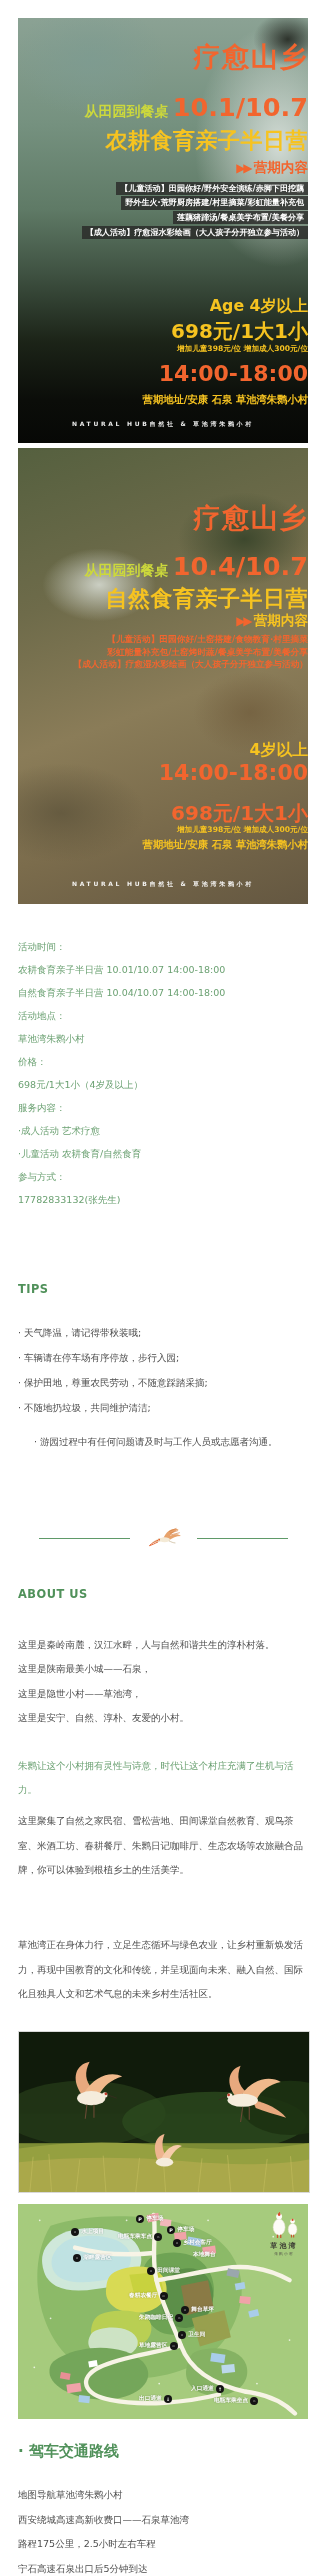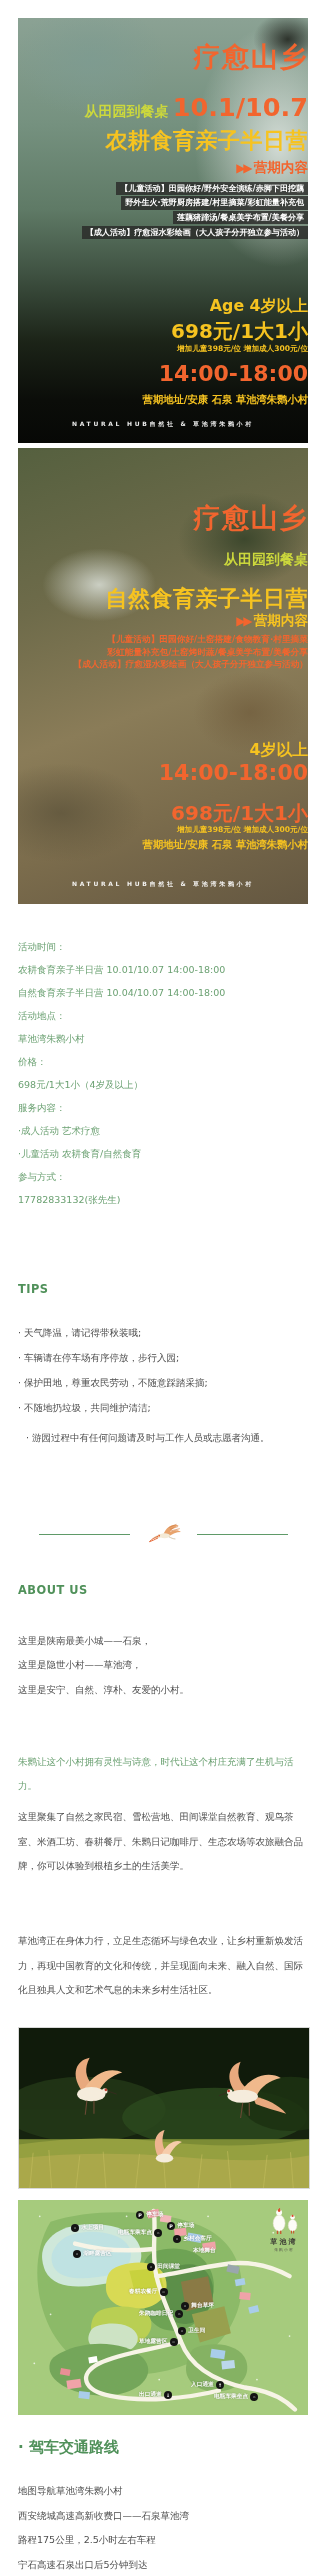--- a/index.html
+++ b/index.html
@@ -42,21 +42,21 @@
   .price-line{font-size:20px;font-weight:bold;}
   .note-line{font-size:7.6px;font-weight:bold;}
   .time-line{font-size:22px;font-weight:bold;}
   .addr-line{font-size:10.3px;font-weight:bold;}
   .poster-footer{position:absolute;left:0;right:0;text-align:center;color:rgba(255,255,255,.92);
     font-size:6px;letter-spacing:2.7px;font-weight:bold;}
   .content{padding:0 18px;}
   .g-line{color:#6ba172;font-size:9.5px;line-height:12px;margin:0 0 11px 0;font-weight:500;}
   .section-head{color:#50915a;font-size:11.4px;font-weight:bold;letter-spacing:0.5px;}
   .tip-line{color:#4e4e4e;font-size:9.5px;line-height:13px;margin:0 0 12px 0;}
-  .tip-wrap{line-height:23px;margin:8px;}
+  .tip-wrap{line-height:23px;margin:16px;}
   .divider{display:flex;align-items:center;justify-content:center;gap:14px;height:24px;margin-top:73px;}
   .divider .rule{flex:0 0 91px;height:1.1px;background:#5f9a68;}
   .para{color:#4e4e4e;font-size:9.5px;line-height:24.4px;margin:0;}
   .para-green{color:#6ba172;}
   .photo-frame{position:relative;width:290px;height:160px;margin:0 auto;overflow:hidden;border:0.5px solid #d8d8d8;}
   .map-frame{position:relative;width:322px;height:215px;margin:11px auto 0;overflow:hidden;}
   .map-label{position:absolute;display:flex;align-items:center;gap:2.2px;color:#ffffff;
     font-size:5.7px;font-weight:bold;text-shadow:0 0 1.6px rgba(0,0,0,.35);white-space:nowrap;}
   .m-ic{display:inline-flex;align-items:center;justify-content:center;width:8.1px;height:8.1px;
     border-radius:50%;background:#141414;color:#ffffff;font-size:4.9px;font-weight:bold;flex:0 0 8.1px;}
@@ -98,20 +98,21 @@
   <div class="p-abs note-line t-yellow" style="top:326px">增加儿童398元/位 增加成人300元/位</div>
   <div class="p-abs time-line t-orange" style="top:343px">14:00-18:00</div>
   <div class="p-abs addr-line t-yellow" style="top:375px">营期地址/安康 石泉 草池湾朱鹮小村</div>
   <div class="poster-footer" style="top:402px">NATURAL HUB自然社 &amp; 草池湾朱鹮小村</div>
 </div>
 
 <div class="poster" id="poster-nature">
   <div class="p-abs poster-title t-orange" style="top:52px">疗愈山乡</div>
   <div class="p-abs sub-row" style="top:103px">
     <span class="farm-label t-yg">从田园到餐桌</span>
+    <span class="dates t-orange">10.4/10.7</span>
   </div>
   <div class="p-abs camp-name t-yellow" style="top:136px">自然食育亲子半日营</div>
   <div class="p-abs marker-row" style="top:164px">
     <span class="ff-icon">▶▶</span><span class="t-yellow">营期内容</span>
   </div>
   <div class="p-abs" style="top:185px">
     <span class="act-line-orange">【儿童活动】田园你好/土窑搭建/食物教育·村里摘菜</span>
     <span class="act-line-orange">彩虹能量补充包/土窑烤时蔬/餐桌美学布置/美餐分享</span>
     <span class="act-line-orange">【成人活动】疗愈湿水彩绘画（大人孩子分开独立参与活动）</span>
   </div>
@@ -161,20 +162,21 @@
         <circle cx="28" cy="27" r="1.6" fill="#e25822"></circle>
         <path d="M26 28 C20 30 14 34 10 38 C14 37 20 34 26 31" fill="none" stroke="#e25822" stroke-width="1.6"></path>
         <path d="M46 29 C50 31 54 33 58 33" stroke="#c9b896" stroke-width="1.4" fill="none"></path>
       </svg>
     </span>
     <div class="rule"></div>
   </div>
 
   <div class="section-head mt-about">ABOUT US</div>
   <div class="para mt-p1">
+    <div>这里是秦岭南麓，汉江水畔，人与自然和谐共生的淳朴村落。</div>
     <div>这里是陕南最美小城——石泉，</div>
     <div>这里是隐世小村——草池湾，</div>
     <div>这里是安宁、自然、淳朴、友爱的小村。</div>
   </div>
   <p class="para para-green mt-hl">朱鹮让这个小村拥有灵性与诗意，时代让这个村庄充满了生机与活力。</p>
   <p class="para mt-p2">这里聚集了自然之家民宿、雪松营地、田间课堂自然教育、观鸟茶室、米酒工坊、春耕餐厅、朱鹮日记咖啡厅、生态农场等农旅融合品牌，你可以体验到根植乡土的生活美学。</p>
   <p class="para mt-p3">草池湾正在身体力行，立足生态循环与绿色农业，让乡村重新焕发活力，再现中国教育的文化和传统，并呈现面向未来、融入自然、国际化且独具人文和艺术气息的未来乡村生活社区。</p>
 
   <div class="photo-frame">
     <svg width="290" height="160" viewBox="0 0 534 295" preserveAspectRatio="none">

